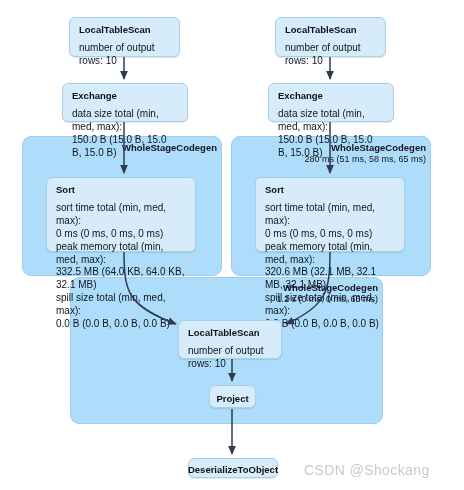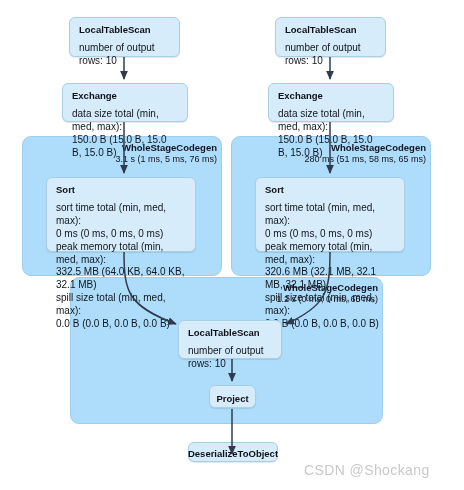--- a/index.html
+++ b/index.html
@@ -141,21 +141,20 @@
   </svg>
 
   <div class="stage" style="left:22px; top:136px; width:200px; height:140px;"></div>
 
   <div class="stage" style="left:231px; top:136px; width:200px; height:140px;"></div>
 
   <div class="stage" style="left:70px; top:277px; width:313px; height:147px;"></div>
 
   <div class="stage-label" style="left:62px; top:142px; width:155px;">
     <span class="title">WholeStageCodegen</span>
-    <span class="metric">3.1 s (1 ms, 5 ms, 76 ms)</span>
   </div>
 
   <div class="stage-label" style="left:258px; top:142px; width:168px;">
     <span class="title">WholeStageCodegen</span>
     <span class="metric">280 ms (51 ms, 58 ms, 65 ms)</span>
   </div>
 
   <div class="stage-label" style="left:218px; top:282px; width:160px;">
     <span class="title">WholeStageCodegen</span>
     <span class="metric">1.2 s (0 ms, 0 ms, 65 ms)</span>
@@ -205,19 +204,19 @@
 
   <div class="node" style="left:178px; top:320px; width:104px; height:39px;">
     <div class="node-title">LocalTableScan</div>
     <div class="node-metrics">number of output rows: 10</div>
   </div>
 
   <div class="node compact" style="left:209px; top:385px; width:47px; height:23px;">
     <div class="node-title">Project</div>
   </div>
 
-  <div class="node compact" style="left:188px; top:442px; width:90px; height:20px;">
+  <div class="node compact" style="left:188px; top:458px; width:90px; height:20px;">
     <div class="node-title">DeserializeToObject</div>
   </div>
 
   <div id="watermark">CSDN @Shockang</div>
 
 </div>
 
 </body></html>

